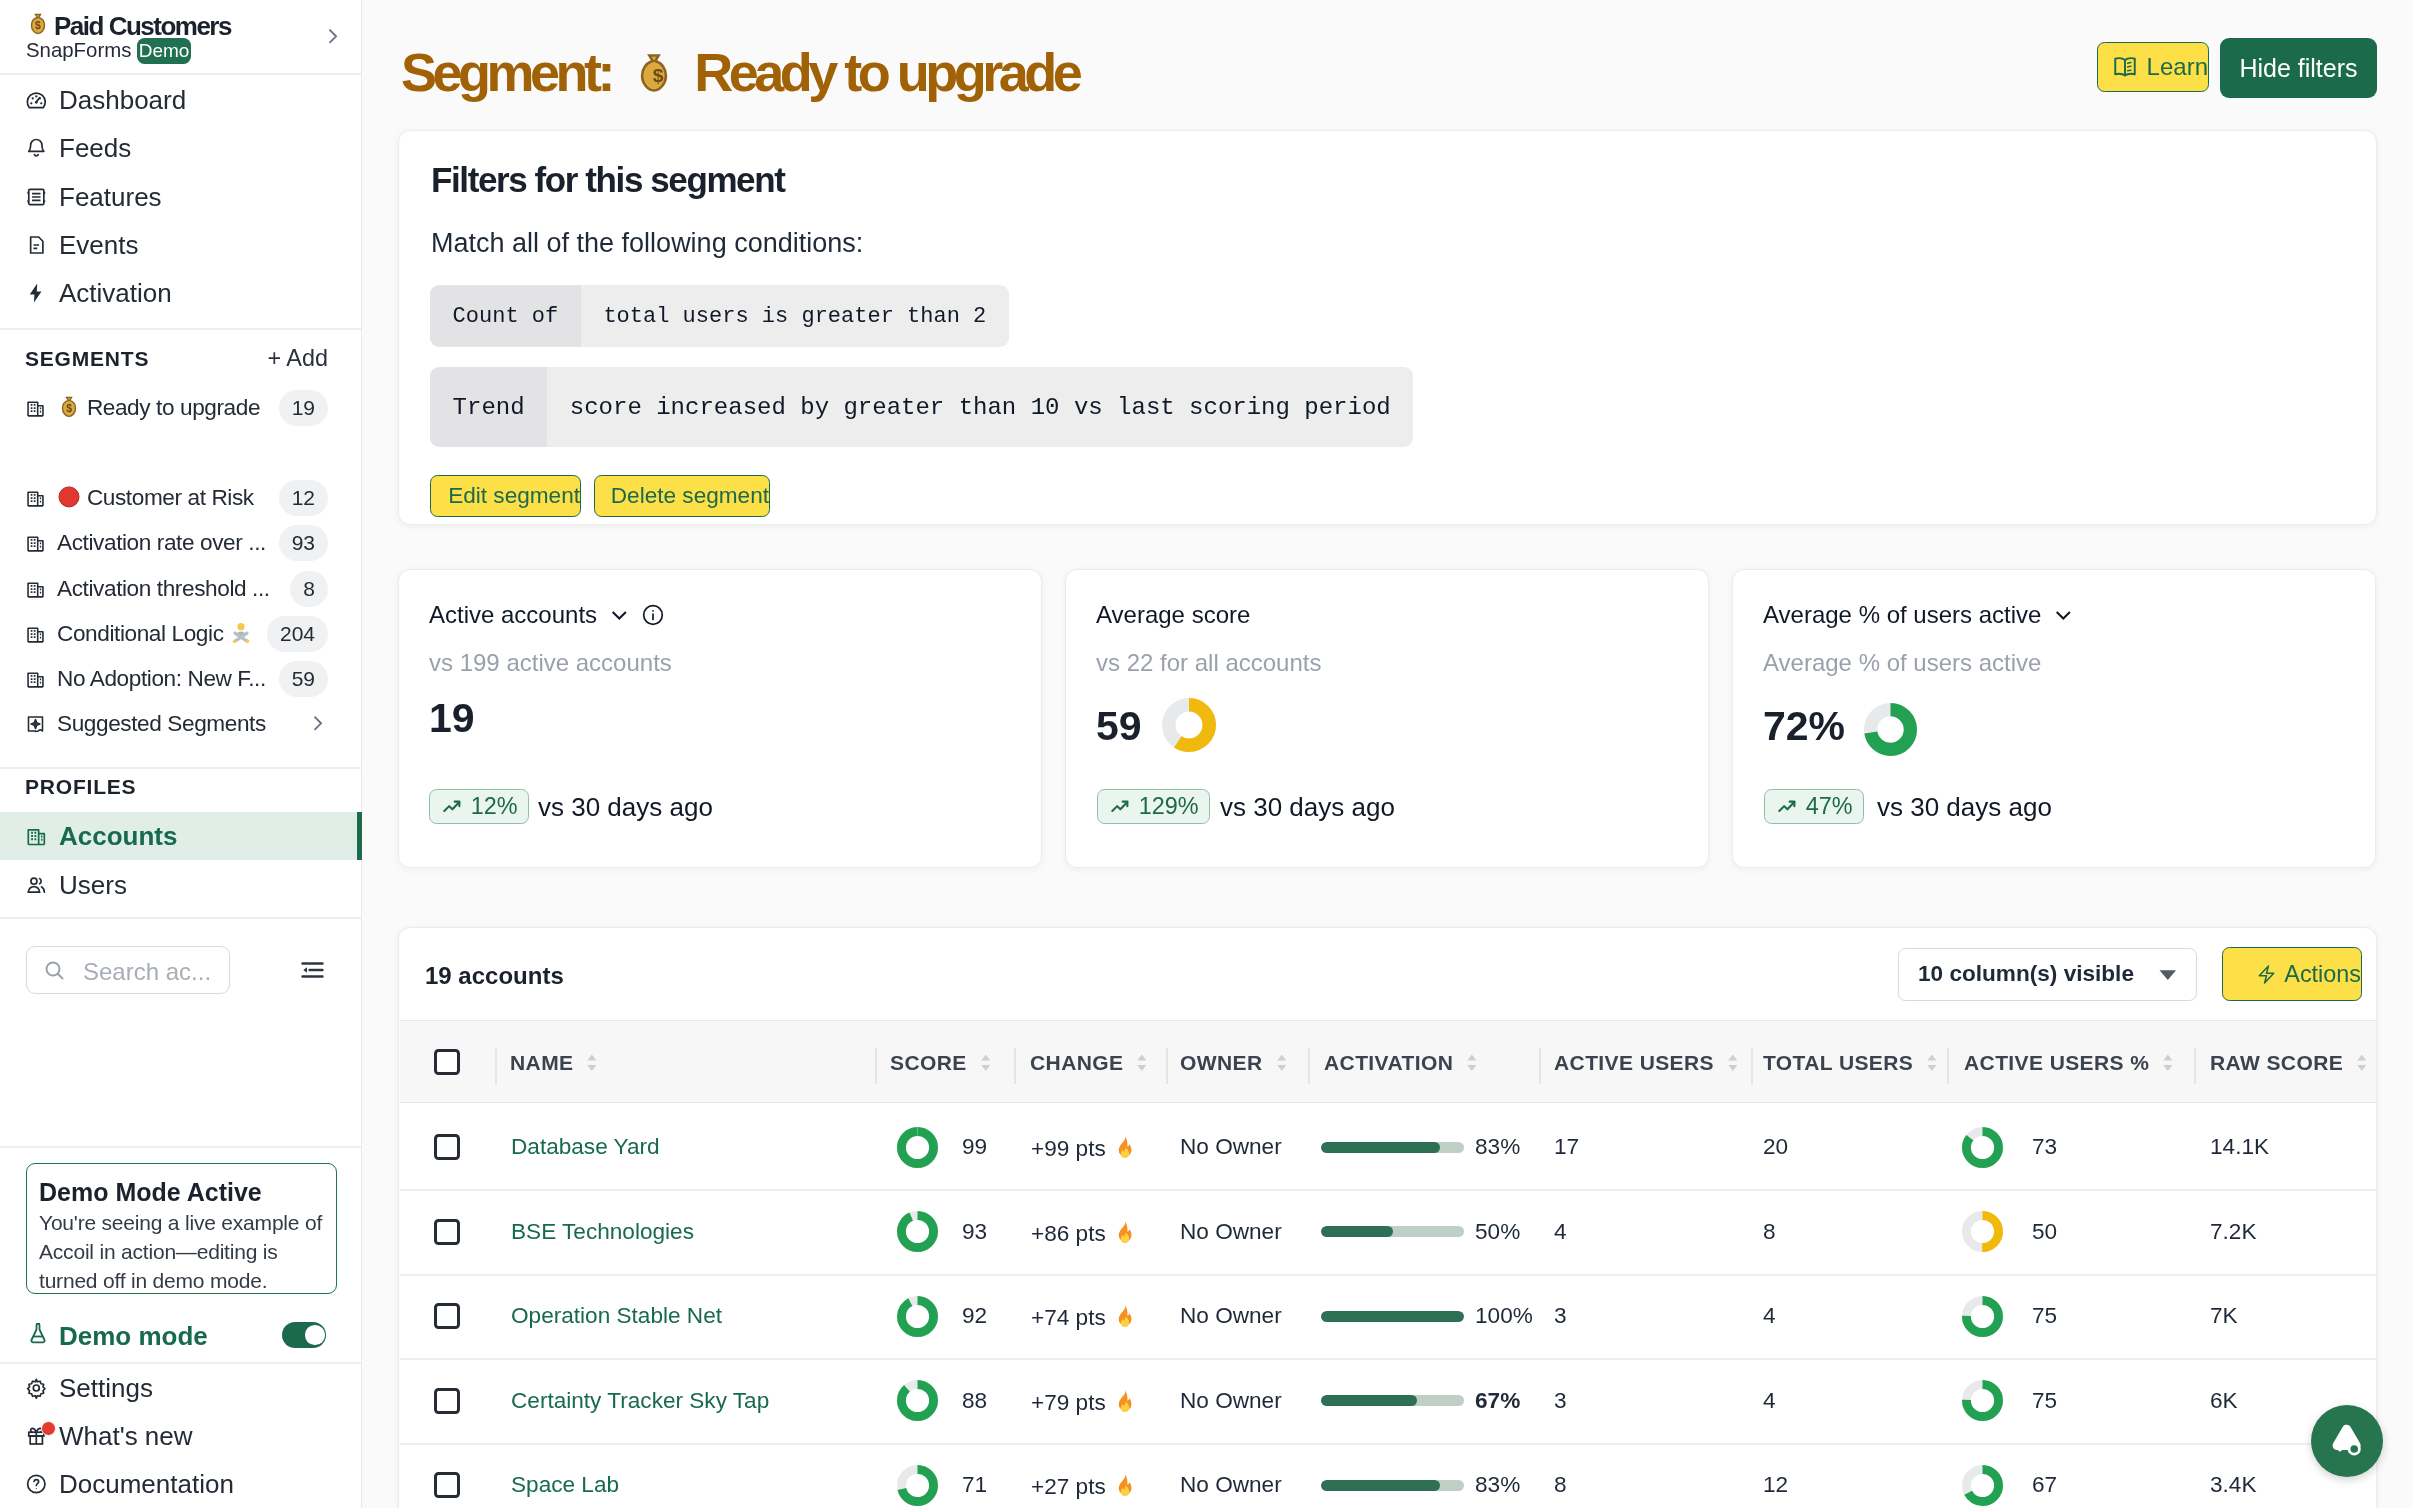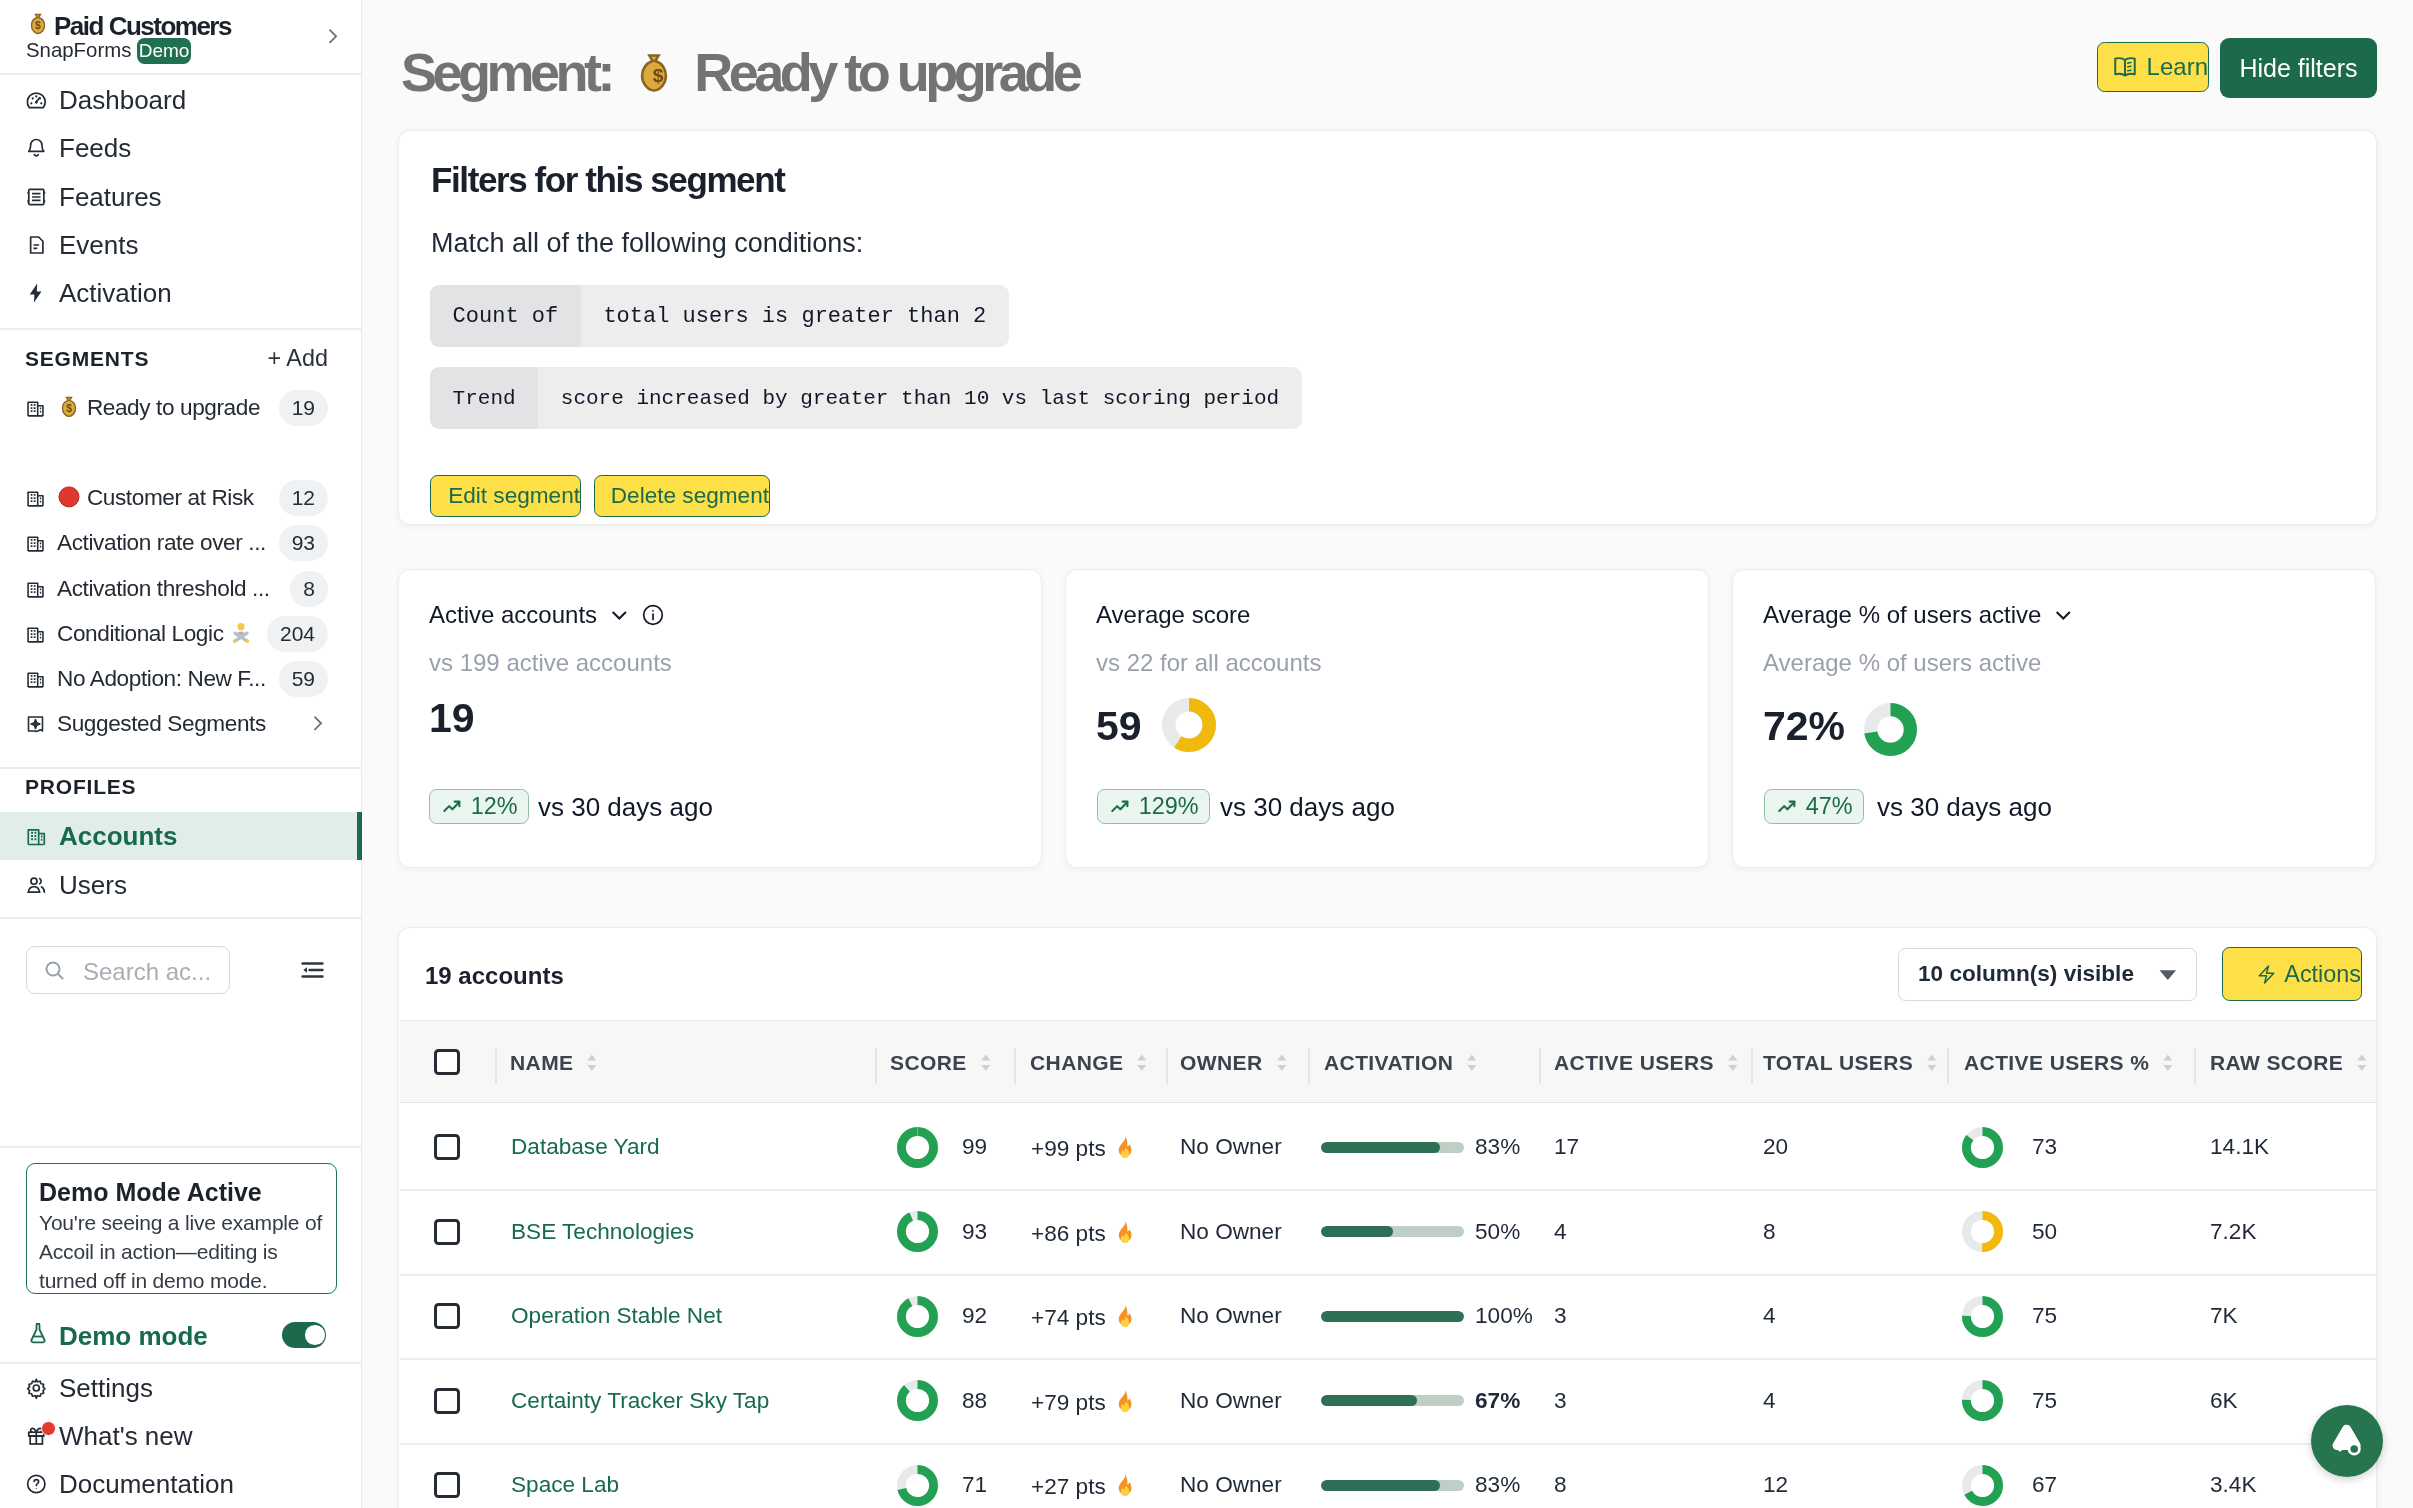--- a/index.html
+++ b/index.html
@@ -295,21 +295,21 @@
         <svg width="22.6" height="22.6" viewBox="0 0 24 24" fill="none" stroke="#242b35" stroke-width="1.8">
           <circle cx="12" cy="12" r="9.2"></circle>
           <path d="M9.6 9.3A2.5 2.5 0 0 1 12 7.4c1.4 0 2.5 1 2.5 2.3 0 1.9-2.5 2-2.5 3.8" stroke-linecap="round"></path>
           <circle cx="12" cy="16.8" r="0.6" fill="#242b35" stroke="none"></circle>
         </svg>
       </span>
     <span class="lab">Documentation</span>
   </div>
 </div>
 
-<div class="abs" style="left:401px; top:41px; font-size:54px; font-weight:bold; color:#737373; letter-spacing:-4.5px;">Segment: <span style="display:inline-block; vertical-align:-3.8px; margin:0 7.5px 0 10.6px;"><svg width="44" height="44" viewBox="0 0 24 24" style="font-size:72px">
+<div class="abs" style="left:401px; top:41px; font-size:54px; font-weight:bold; color:#a16207; letter-spacing:-4.5px;">Segment: <span style="display:inline-block; vertical-align:-3.8px; margin:0 7.5px 0 10.6px;"><svg width="44" height="44" viewBox="0 0 24 24" style="font-size:72px">
         <path d="M9.5 2.5h5l-1.8 3c3.6 1 5.8 4.2 5.8 7.9 0 4.4-3.2 8.1-6.5 8.1s-6.5-3.7-6.5-8.1c0-3.7 2.2-6.9 5.8-7.9l-1.8-3z" fill="#dca93f" stroke="#8a6420" stroke-width="1.4"></path>
         <text x="12" y="17" font-size="10.5" fill="#6b4d13" text-anchor="middle" font-weight="bold" font-family="Liberation Sans">$</text>
       </svg></span> Ready to upgrade</div>
 
 <div class="abs btn-outline-green" style="left:2097px; top:42px; width:112px; height:50px; gap:9px; font-size:24px;">
   <svg width="26" height="26" viewBox="0 0 24 24" fill="none" stroke="#1b6a4c" stroke-width="1.8">
       <path d="M12 5.5C10.6 4.3 8.7 3.8 6.5 3.8c-1.2 0-2.4.2-3.5.6v14.4c1.1-.4 2.3-.6 3.5-.6 2.2 0 4.1.5 5.5 1.7 1.4-1.2 3.3-1.7 5.5-1.7 1.2 0 2.4.2 3.5.6V4.4c-1.1-.4-2.3-.6-3.5-.6-2.2 0-4.1.5-5.5 1.7z M12 5.5v14.4" stroke-linejoin="round"></path>
       <path d="M14.5 8.5c1-.4 2-.6 3-.6M14.5 12c1-.4 2-.6 3-.6M14.5 15.5c1-.4 2-.6 3-.6" stroke-linecap="round" stroke-width="1.4"></path>
     </svg>
   <span>Learn</span>
@@ -318,21 +318,21 @@
 
 <div class="card" style="left:398px; top:130px; width:1979px; height:395px;"></div>
 <div class="abs" style="left:431px; top:160px; font-size:35px; font-weight:bold; color:#1a202c; letter-spacing:-1.4px;">Filters for this segment</div>
 <div class="abs" style="left:431px; top:228px; font-size:27px; color:#1f2937;">Match all of the following conditions:</div>
 
 <div class="abs" style="left:430px; top:285px; height:62px; border-radius:9px; overflow:hidden; font-family:'Liberation Mono',monospace; font-size:22px; color:#111827; display:flex;">
   <div style="background:#e3e3e5; display:flex; align-items:center; padding:0 22.6px;">Count of</div>
   <div style="background:#ededee; display:flex; align-items:center; padding:0 22.6px;">total users is greater than 2</div>
 </div>
 
-<div class="abs" style="left:430px; top:367px; height:62px; border-radius:9px; overflow:hidden; font-family:'Liberation Mono',monospace; font-size:21px; color:#111827; display:flex;">
+<div class="abs" style="left:430px; top:367px; height:80px; border-radius:9px; overflow:hidden; font-family:'Liberation Mono',monospace; font-size:24px; color:#111827; display:flex;">
   <div style="background:#e3e3e5; display:flex; align-items:center; padding:0 22.6px;">Trend</div>
   <div style="background:#ededee; display:flex; align-items:center; padding:0 22.6px;">score increased by greater than 10 vs last scoring period</div>
 </div>
 <div class="abs btn-outline-green" style="left:430px; top:475px; width:151px; height:42px; font-size:22.6px; border-radius:7.5px;">Edit segment</div>
 <div class="abs btn-outline-green" style="left:594px; top:475px; width:176px; height:42px; font-size:22.6px; border-radius:7.5px;">Delete segment</div>
 
 <div class="card" style="left:398px; top:569px; width:644px; height:299px;"></div>
 <div class="card" style="left:1065px; top:569px; width:644px; height:299px;"></div>
 <div class="card" style="left:1732px; top:569px; width:644px; height:299px;"></div>
 

